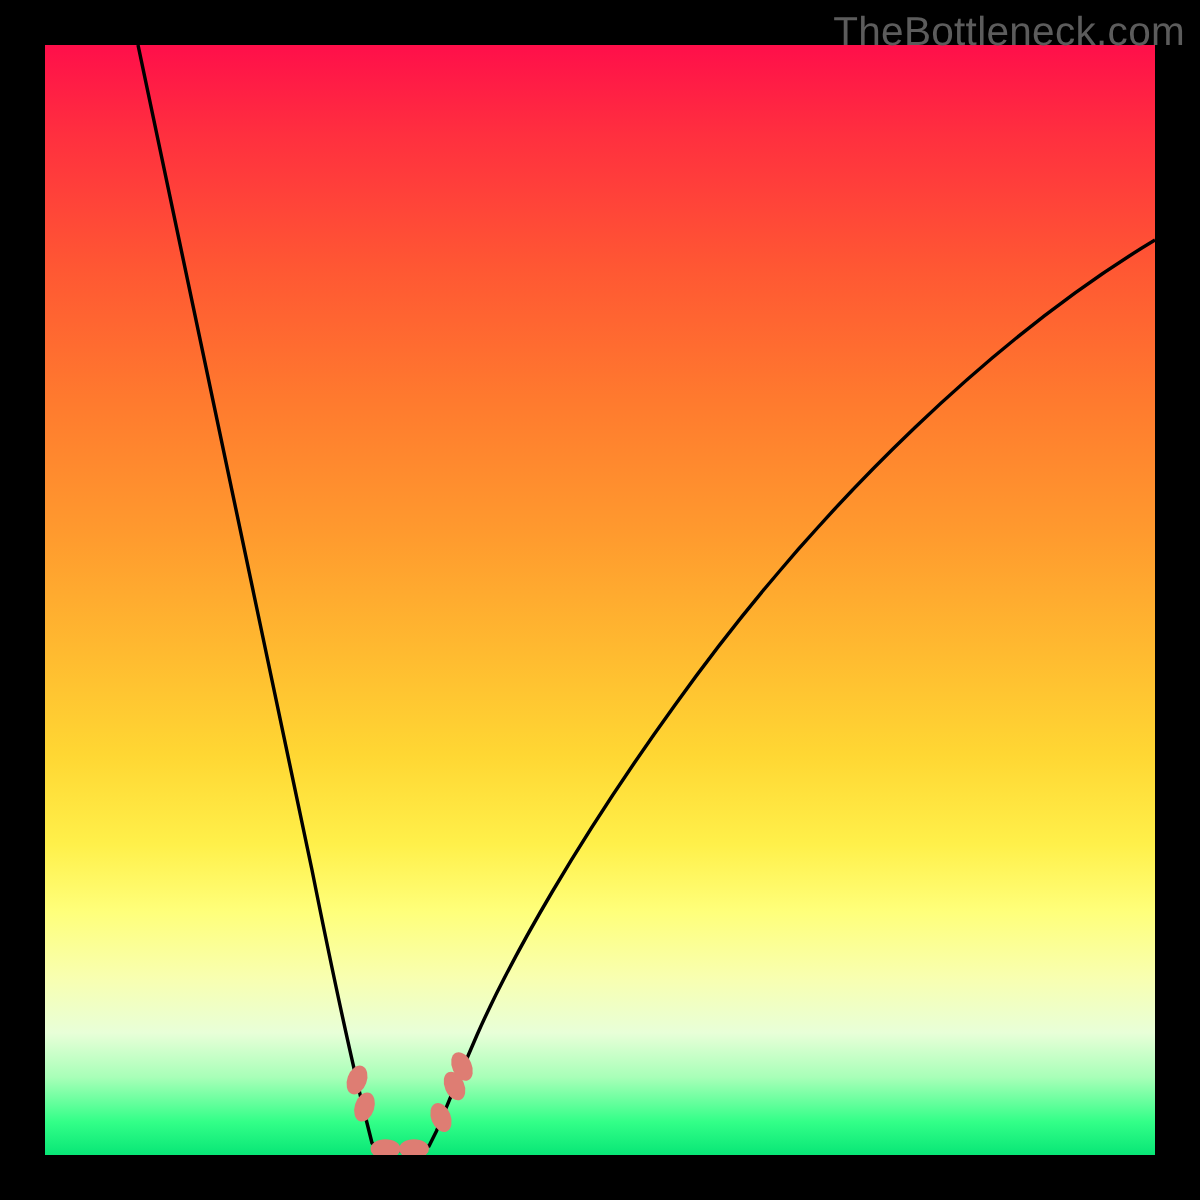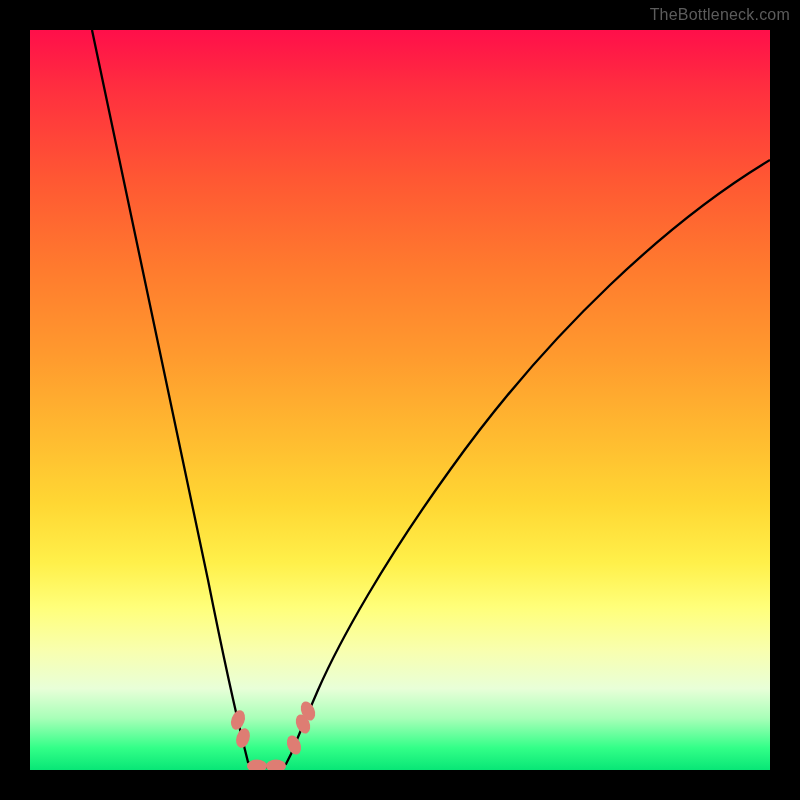--- a/index.html
+++ b/index.html
@@ -33,21 +33,21 @@
       #a8ffb8 93%,
       #33ff88 97%,
       #08e676 100%
     );
   }
   .watermark {
     position: absolute;
     top: 6px;
     right: 10px;
     color: #5c5c5c;
-    font-size: 16px;
+    font-size: 27px;
     font-weight: 500;
     letter-spacing: 0.2px;
   }
   svg.curves {
     position: absolute;
     left: 0;
     top: 0;
     width: 740px;
     height: 740px;
   }

